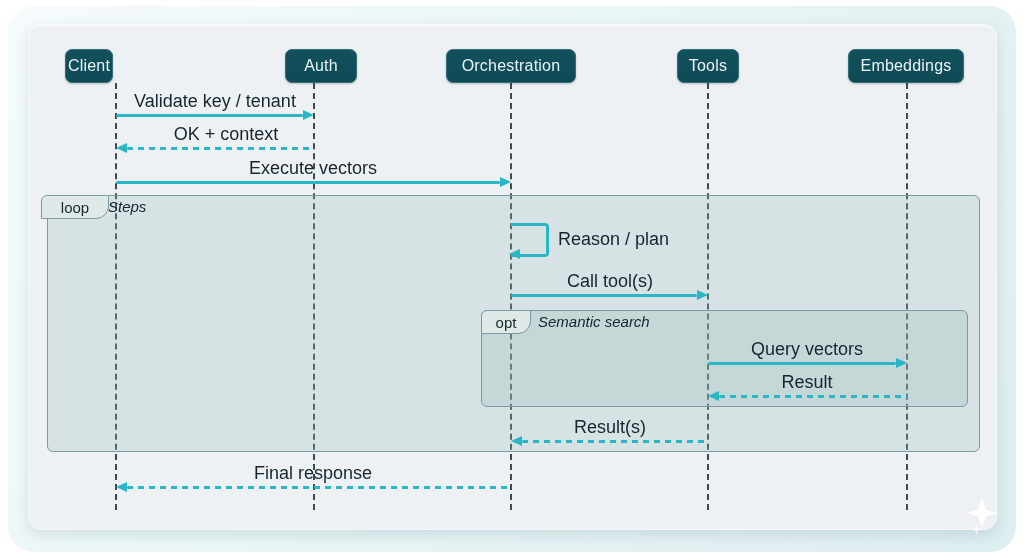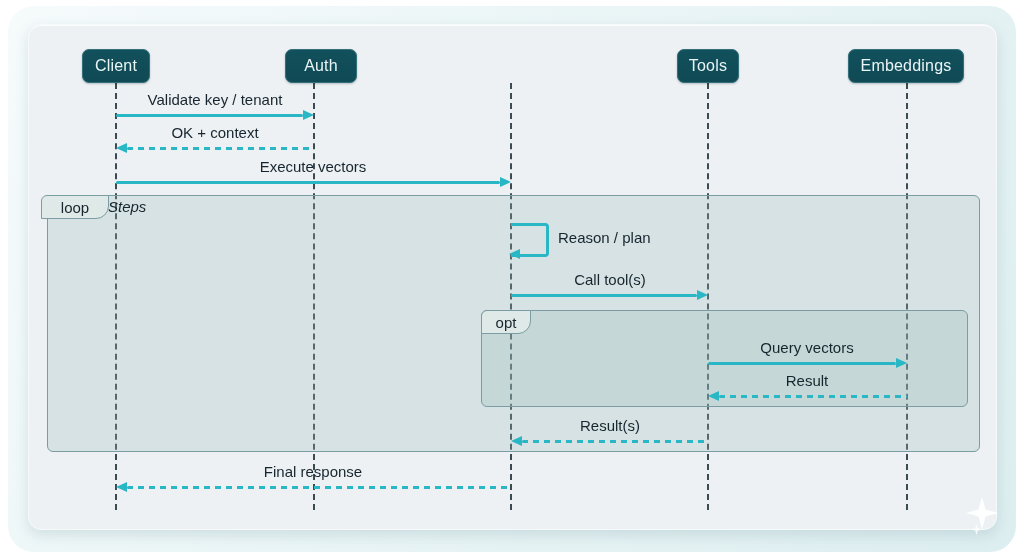--- a/index.html
+++ b/index.html
@@ -37,21 +37,21 @@
     border-top-left-radius:6px;border-bottom-right-radius:13px;
     font-size:15px;color:var(--ink);}
   .frame-title{position:absolute;height:24px;line-height:24px;font-size:15px;color:var(--ink);white-space:nowrap;font-style:italic;}
 
   .line{position:absolute;height:3px;border-radius:2px;}
   .line.solid{background:var(--arrow);}
   .line.dashed{background:repeating-linear-gradient(90deg,var(--arrow) 0 6px,transparent 6px 11px);}
   .head{position:absolute;width:0;height:0;border-top:5.5px solid transparent;border-bottom:5.5px solid transparent;}
   .head.r{border-left:11px solid var(--arrow);}
   .head.l{border-right:11px solid var(--arrow);}
-  .mlabel{position:absolute;transform:translateX(-50%);font-size:15px;color:var(--ink);white-space:nowrap;}
+  .mlabel{position:absolute;transform:translateX(-50%);font-size:18px;color:var(--ink);white-space:nowrap;}
   .mlabel.left-anchor{transform:none;}
   .selfloop{position:absolute;left:511px;top:223px;width:38px;height:34px;
     border:3px solid var(--arrow);border-left:none;border-radius:0 4px 4px 0;}
 
   .sparkle{position:absolute;background:#ffffff;filter:blur(.4px);
     clip-path:polygon(50% 0,61% 39%,100% 50%,61% 61%,50% 100%,39% 61%,0 50%,39% 39%);}
   .sparkle.big{left:966px;top:497px;width:32px;height:32px;opacity:.95;}
   .sparkle.small{left:971px;top:524px;width:11px;height:11px;opacity:.85;}
 </style>
 </head>
@@ -67,34 +67,36 @@
   <div class="lifeline" style="left:510px"></div>
   <div class="lifeline" style="left:707px"></div>
   <div class="lifeline" style="left:906px"></div>
 
   <div class="frame-box" style="left:47px;top:195px;width:933px;height:257px"></div>
   <div class="frame-tab" style="left:41px;top:195px;width:68px">loop</div>
   <div class="frame-title" style="left:108px;top:195px">Steps</div>
 
   <div class="frame-box" style="left:481px;top:310px;width:487px;height:97px"></div>
   <div class="frame-tab" style="left:481px;top:310px;width:50px">opt</div>
+  <div class="frame-title" style="left:538px;top:310px">Semantic search</div>
 
-  <div class="actor" style="left:82px;width:68px">Client</div>
+  <div class="actor" style="left:65px;width:48px">Client</div>
   <div class="actor" style="left:285px;width:72px">Auth</div>
+  <div class="actor" style="left:446px;width:130px">Orchestration</div>
   <div class="actor" style="left:677px;width:62px">Tools</div>
   <div class="actor" style="left:848px;width:116px">Embeddings</div>
 
   <div>
     <div class="mlabel" style="left:215px;top:91px">Validate key / tenant</div>
     <div class="line solid" style="left:116px;top:113.5px;width:187px"></div>
     <div class="head r" style="left:303px;top:109.5px"></div>
   </div>
 
   <div>
-    <div class="mlabel" style="left:215px;top:124px">OK + context</div>
+    <div class="mlabel" style="left:226px;top:124px">OK + context</div>
     <div class="line dashed" style="left:127px;top:146.5px;width:187px"></div>
     <div class="head l" style="left:116px;top:142.5px"></div>
   </div>
 
   <div>
     <div class="mlabel" style="left:313px;top:158px">Execute vectors</div>
     <div class="line solid" style="left:116px;top:180.5px;width:384px"></div>
     <div class="head r" style="left:500px;top:176.5px"></div>
   </div>
 

